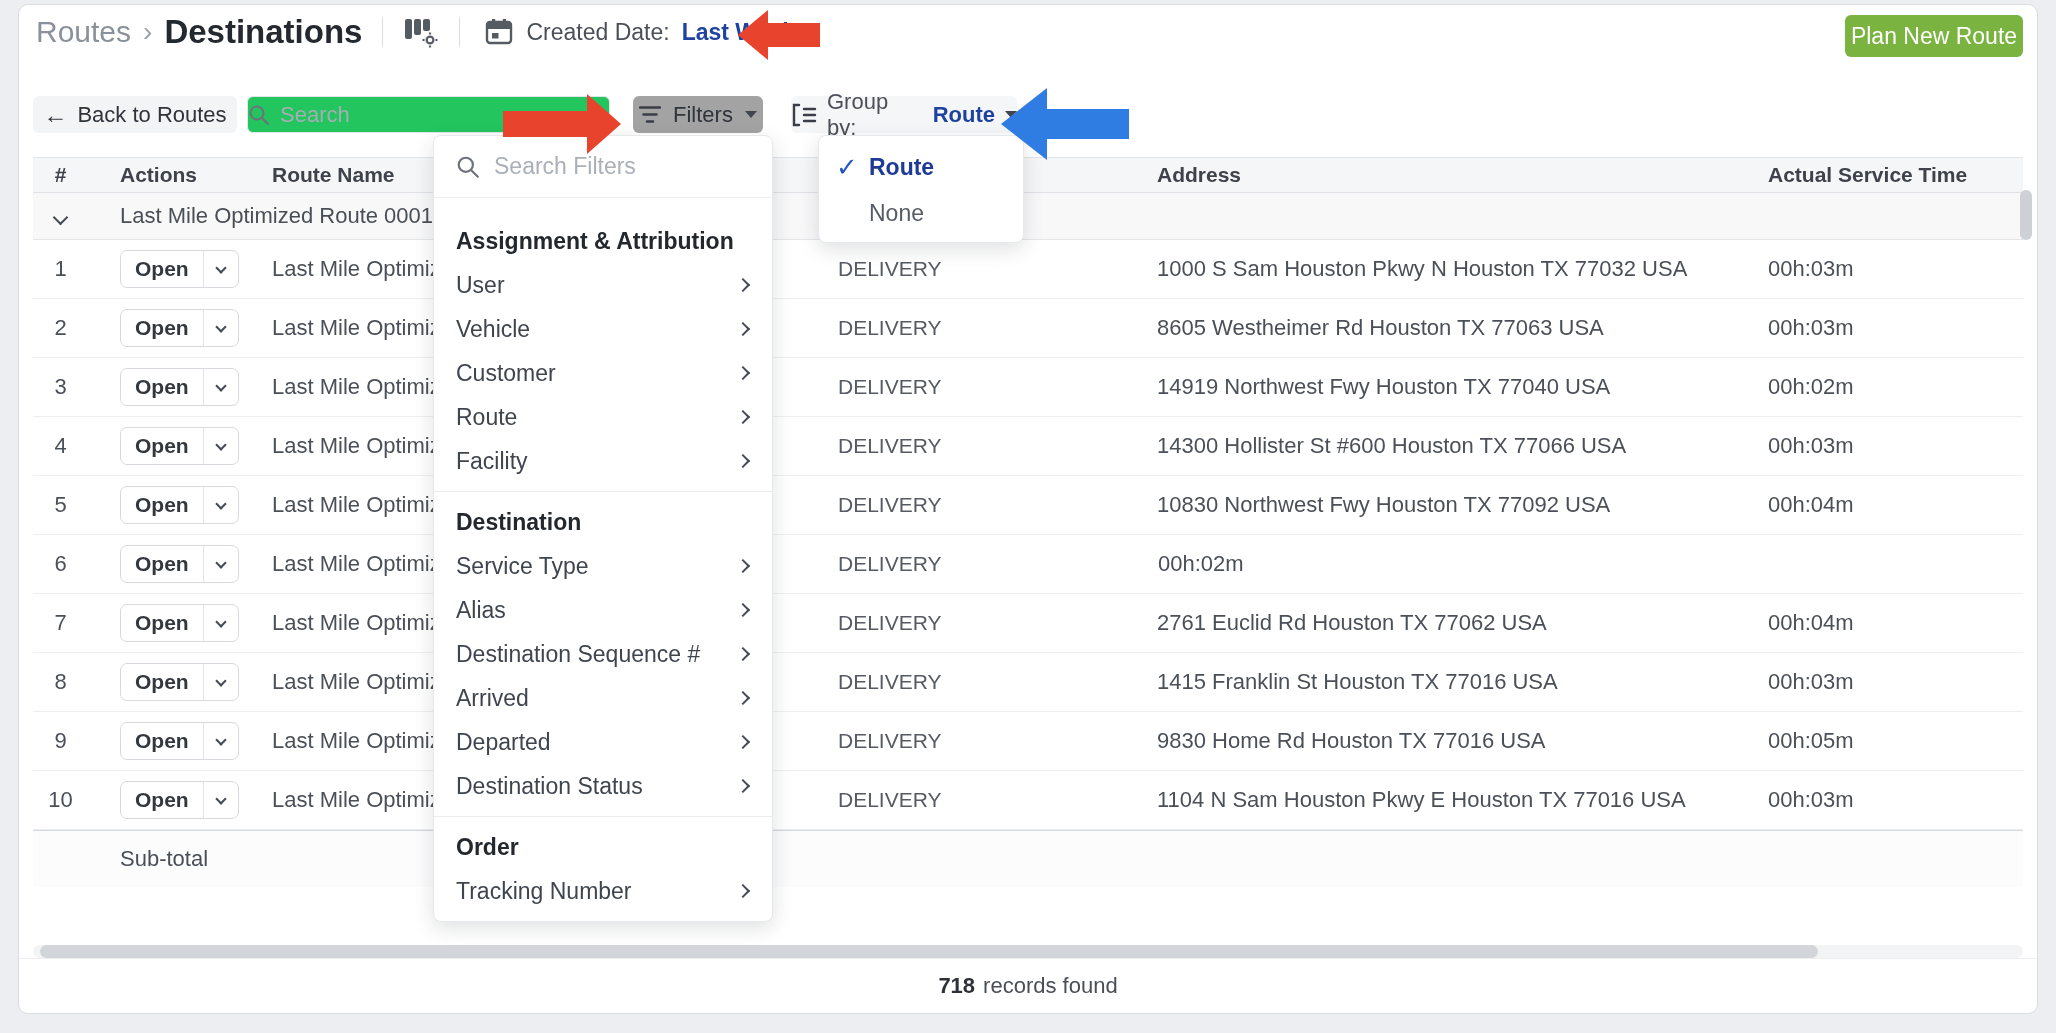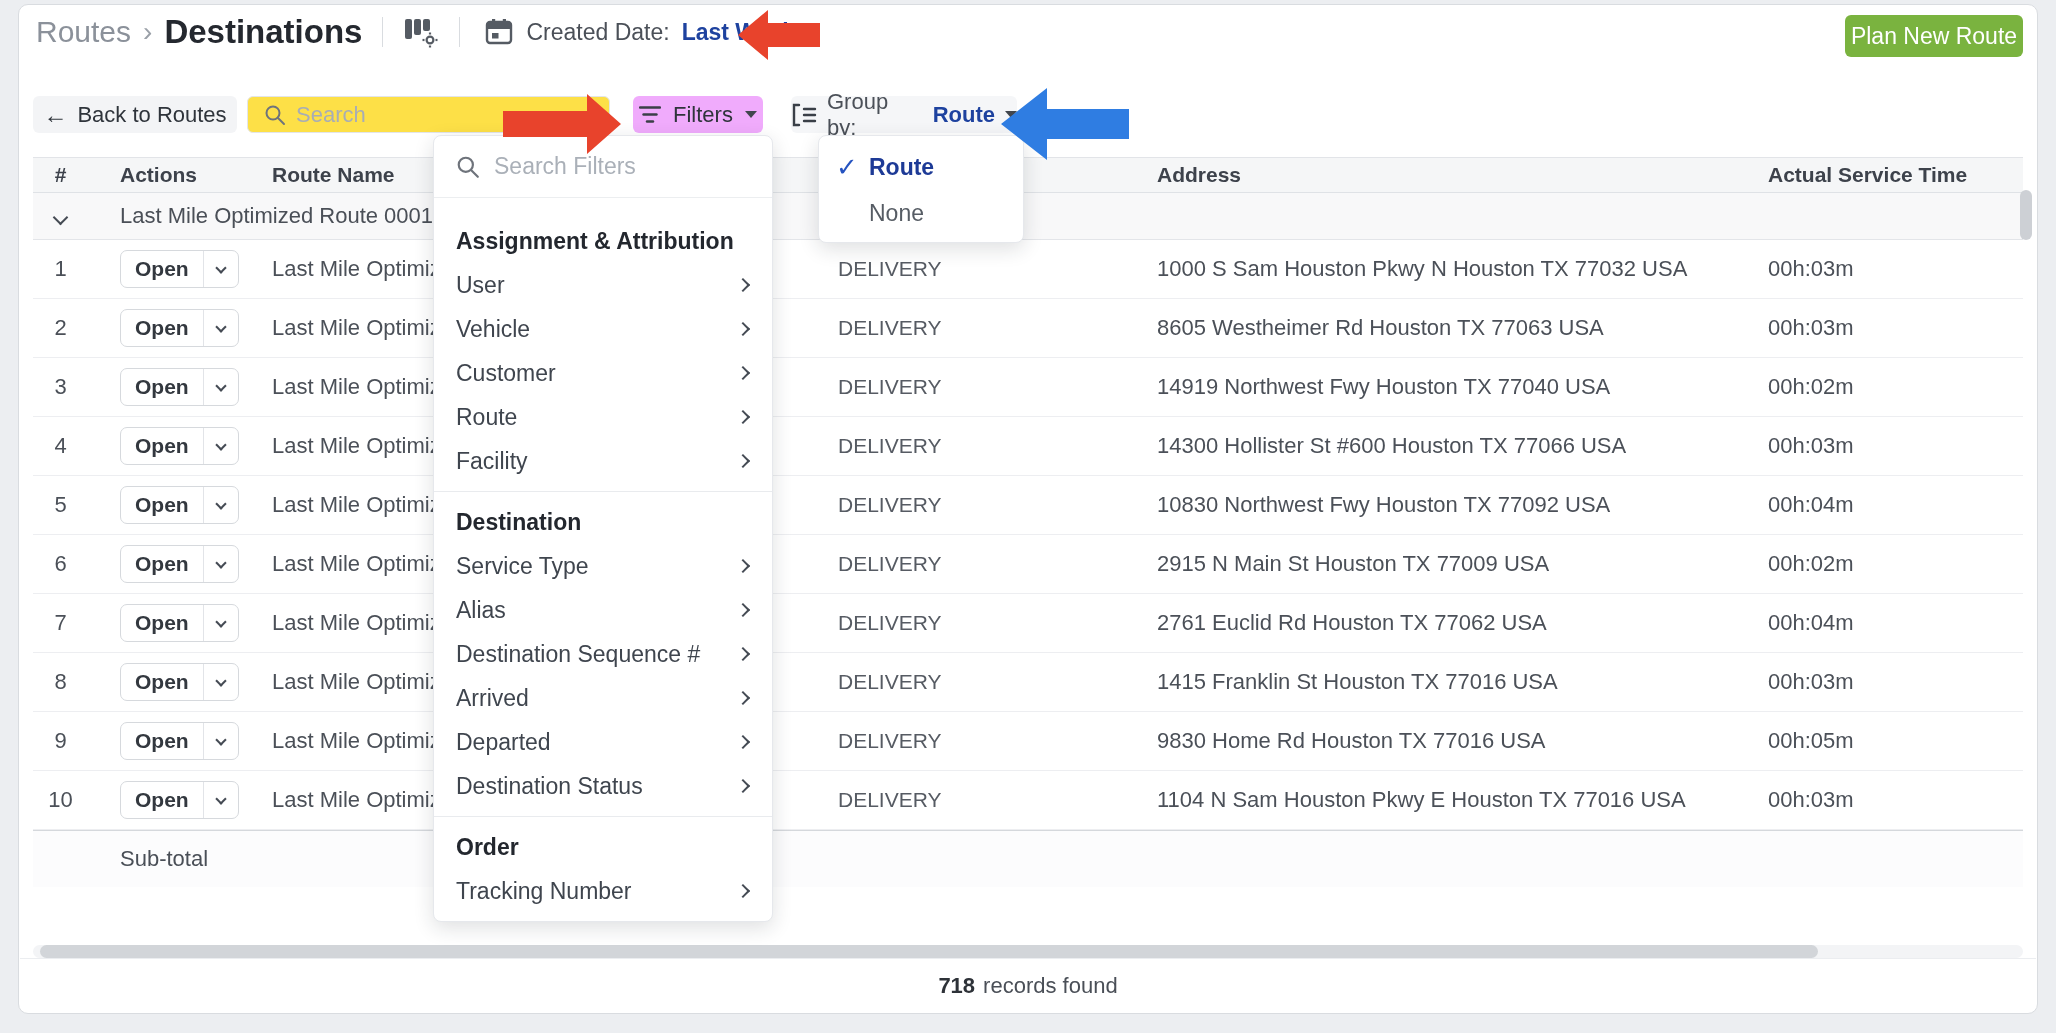--- a/index.html
+++ b/index.html
@@ -18,24 +18,24 @@
   .cdate-lbl{font-size:23px;color:#4b5058}
   .cdate-val{font-size:23px;font-weight:600;color:var(--link-navy,#1e429f)}
   .caret{width:0;height:0;border-left:6px solid transparent;border-right:6px solid transparent;border-top:7px solid #41464e}
   .plan-btn{position:absolute;left:1845px;top:15px;width:178px;height:42px;background:var(--accent-green,#7ab33f);
     border-radius:6px;display:flex;align-items:center;justify-content:center;color:#fff;font-size:23px;font-weight:400;z-index:2;cursor:pointer}
 
   
   .tb{position:absolute;top:96px;height:37px;display:flex;align-items:center;z-index:2}
   .back-btn{left:33px;width:204px;background:#f3f4f6;border-radius:6px;justify-content:center;gap:10px;font-size:22px;color:#2f343b;cursor:pointer}
   .back-arrow{font-size:24px;line-height:1;color:#2f343b}
-  .search-box{left:247px;width:363px;background:#fde047;border:1px solid #e3e5e9;border-radius:6px;padding-left:16px;gap:10px}
+  .search-box{left:247px;width:363px;background:#22c55e;border:1px solid #e3e5e9;border-radius:6px;padding-left:0;gap:10px}
   .search-box input{border:none;outline:none;font-size:22px;color:#444;width:290px;font-family:inherit;background:transparent}
   .search-box input::placeholder{color:#a8adb5}
-  .fil-btn{left:633px;width:130px;background:#f0abfc;border-radius:6px;justify-content:center;gap:12px;font-size:22px;color:#2f343b;cursor:pointer}
+  .fil-btn{left:633px;width:130px;background:#a3a3a3;border-radius:6px;justify-content:center;gap:12px;font-size:22px;color:#2f343b;cursor:pointer}
   .grp-btn{left:791px;width:226px;background:#f5f6f8;border-radius:6px;justify-content:center;gap:10px;font-size:22px;cursor:pointer}
   .grp-lbl{color:#4b5058}
   .grp-val{color:var(--link-navy,#1e429f);font-weight:700}
 
   
   .tbl{position:absolute;left:33px;top:157px;width:1990px;z-index:1}
   .trow{display:grid;grid-template-columns:55px 152px 565px 320px 610px 1fr;align-items:center}
   .thead{height:36px;background:#f5f6f7;border-top:1px solid #e2e4e8;border-bottom:1px solid #dfe2e6;
     font-size:21px;font-weight:700;color:#3d424b}
   .grow{height:47px;background:#f8f8f9;border-bottom:1px solid #e3e5e9;font-size:22px;color:#4a4f57}
@@ -276,21 +276,20 @@
       <span class="openbtn">
           <span class="openlbl">Open</span>
           <span class="opensep"></span>
           <span class="openchev">
             <i class="chevd"></i>
           </span>
         </span>
     </div>
     <div class="c3 rname">Last Mile Optimized Route 0001</div>
     <div class="c4 rtype">DELIVERY</div>
-    <div class="c5 raddr">2915 N Main St Houston TX 77009 USA</div>
     <div class="c6 rtime">00h:02m</div>
   </div>
   <div class="trow drow">
     <div class="c1 num">7</div>
     <div class="c2">
       <span class="openbtn">
           <span class="openlbl">Open</span>
           <span class="opensep"></span>
           <span class="openchev">
             <i class="chevd"></i>

